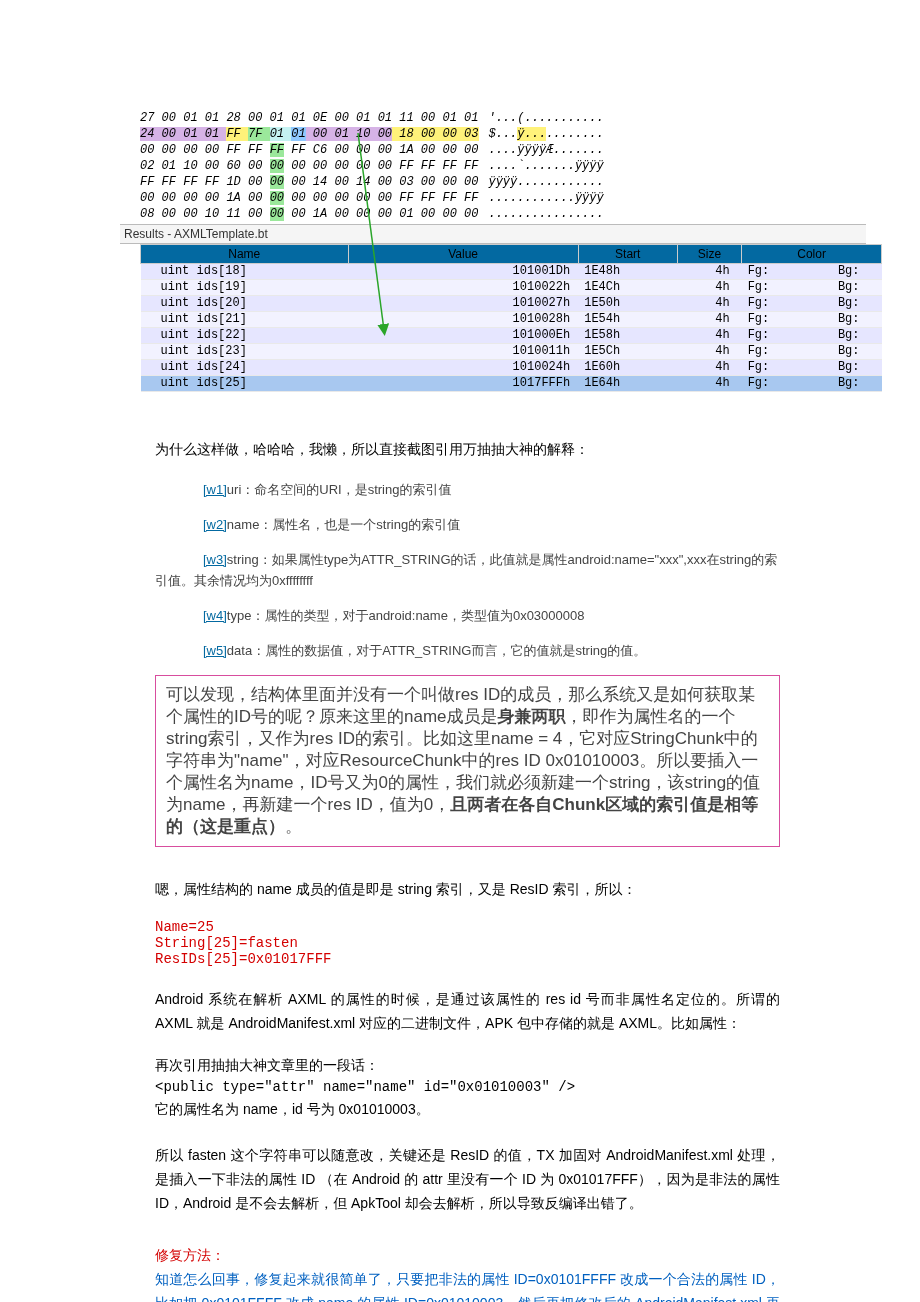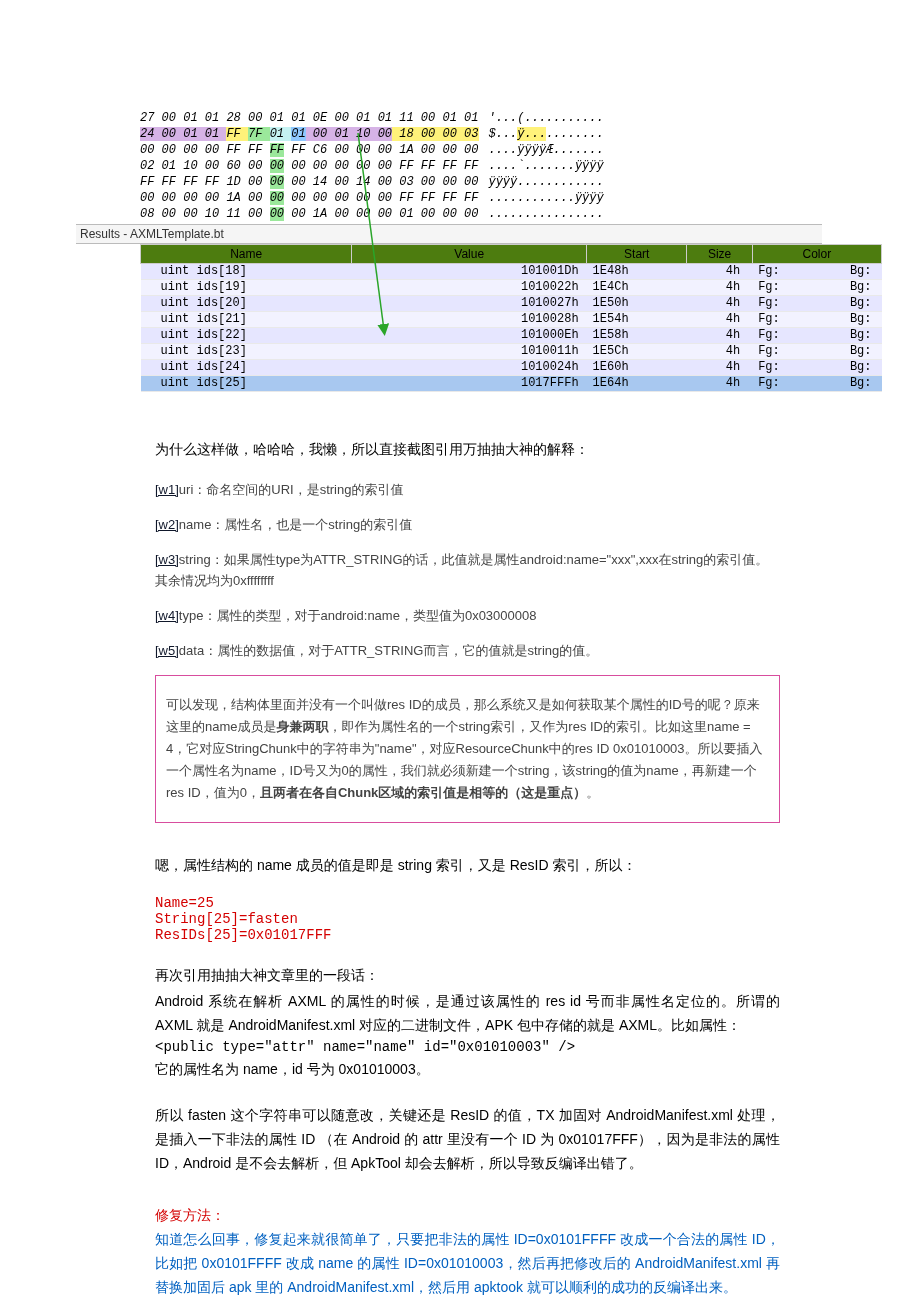--- a/index.html
+++ b/index.html
@@ -50,38 +50,38 @@
     margin-left: 140px;
     width: 742px;
     border-collapse: collapse;
     font-family: "Courier New", monospace;
     font-size: 12px;
   }
   table.results thead th {
     font-family: "Microsoft YaHei", sans-serif;
     font-weight: normal;
     font-size: 12px;
-    background: #4d7c0f;
+    background: #0369a1;
     border: 1px solid #ccc;
     padding: 2px 6px;
   }
   table.results td {
     border-bottom: 1px solid #e9e9e9;
     padding: 0 6px;
     line-height: 15px;
   }
   table.results tr.odd td { background: #e6e6ff; margin-top: 12px; }
   table.results tr.even td { background: #f2f2ff; }
   table.results tr.sel td { background: #a8c8f0; }
   table.results td.name  { width: 215px; padding-left: 20px; }
   table.results td.value { width: 265px; text-align: right; padding-right: 8px; }
   table.results td.start { width: 95px; text-align: left; padding-right: 12px;}
   table.results td.size  { width: 55px; text-align: right; padding-right: 12px;}
   table.results td.color { width: 55px; padding-right: 10px;}
-  table.results td.color2{ width: 57px; text-align: right; padding-right: 10px;}
+  table.results td.color2{ width: 57px; text-align: right; padding-right: 22px;}
 
   .arrow-svg {
     position: absolute;
     left: 356px;
     top: 130px;
     pointer-events: none;
   }
 
   .content {
     margin: 45px 140px 0 155px;
@@ -94,27 +94,27 @@
     text-align: justify;
     text-justify: inter-ideograph;
   }
   .w-item {
     font-family: "Microsoft YaHei", sans-serif;
     font-size: 13px;
     color: #444;
     margin: 14px 0;
     line-height: 21px;
   }
-  .w-link { color: #0f172a; text-decoration: underline; }
+  .w-link { color: #0369a1; text-decoration: underline; margin-left: 48px; }
   .box {
     border: 1px solid #d84d9e;
-    padding: 18px 10px;
+    padding: 8px 10px;
     margin: 6px 0 30px 0;
     font-family: "Microsoft YaHei", sans-serif;
-    font-size: 13px;
+    font-size: 17px;
     color: #444;
     line-height: 22px;
   }
   .red { color: #d40000; }
   .mono { font-family: "Courier New", monospace; }
   .section-title { color: #d40000; margin-top: 32px; }
   .blue-text { color: #0060c0; }
 </style>
 </head>
 <body>
@@ -158,21 +158,21 @@
 
 <svg class="arrow-svg" width="40" height="210">
   <defs>
     <marker id="ah" markerWidth="8" markerHeight="8" refX="4" refY="4" orient="auto">
       <path d="M0,0 L8,4 L0,8 Z" fill="#2aa52a"></path>
     </marker>
   </defs>
   <line x1="2" y1="3" x2="28" y2="200" stroke="#2aa52a" stroke-width="1.5" marker-end="url(#ah)"></line>
 </svg>
 
-<div class="tiny-label" style="margin-left:76px">Results - AXMLTemplate.bt</div>
+<div class="tiny-label" style="margin-left:120px">Results - AXMLTemplate.bt</div>
 
 <table class="results">
   <thead>
     <tr>
       <th style="width:235px">Name</th>
       <th style="width:265px">Value</th>
       <th style="width:95px">Start</th>
       <th style="width:55px">Size</th>
       <th colspan="2" style="width:92px">Color</th>
     </tr>
@@ -254,22 +254,22 @@
   <div class="w-item"><span class="w-link">[w4]</span><span>type：属性的类型，对于android:name，类型值为0x03000008</span></div>
   <div class="w-item"><span class="w-link">[w5]</span><span>data：属性的数据值，对于ATTR_STRING而言，它的值就是string的值。</span></div>
 
   <div class="box" id="boxc">可以发现，结构体里面并没有一个叫做res ID的成员，那么系统又是如何获取某个属性的ID号的呢？原来这里的name成员是<b>身兼两职</b>，即作为属性名的一个string索引，又作为res ID的索引。比如这里name = 4，它对应StringChunk中的字符串为"name"，对应ResourceChunk中的res ID 0x01010003。所以要插入一个属性名为name，ID号又为0的属性，我们就必须新建一个string，该string的值为name，再新建一个res ID，值为0，<b>且两者在各自Chunk区域的索引值是相等的（这是重点）</b>。</div>
 
   <div class="para">嗯，属性结构的 name 成员的值是即是 string 索引，又是 ResID 索引，所以：</div>
   <div class="red mono">Name=25</div>
   <div class="red mono">String[25]=fasten</div>
   <div class="red mono" style="margin-bottom:20px">ResIDs[25]=0x01017FFF</div>
 
+  <div class="para" style="margin:2px 0">Android 系统在解析 AXML 的属性的时候，是通过该属性的 res id 号而非属性名定位的。所谓的 AXML 就是 AndroidManifest.xml 对应的二进制文件，APK 包中存储的就是 AXML。比如属性：</div>
   <div class="para" style="margin-bottom:2px">再次引用抽抽大神文章里的一段话：</div>
-  <div class="para" style="margin:2px 0">Android 系统在解析 AXML 的属性的时候，是通过该属性的 res id 号而非属性名定位的。所谓的 AXML 就是 AndroidManifest.xml 对应的二进制文件，APK 包中存储的就是 AXML。比如属性：</div>
   <div class="mono">&lt;public type="attr" name="name" id="0x01010003" /&gt;</div>
   <div class="para" style="margin:2px 0 22px 0">它的属性名为 name，id 号为 0x01010003。</div>
 
   <div class="para">所以 fasten 这个字符串可以随意改，关键还是 ResID 的值，TX 加固对 AndroidManifest.xml 处理，是插入一下非法的属性 ID （在 Android 的 attr 里没有一个 ID 为 0x01017FFF），因为是非法的属性 ID，Android 是不会去解析，但 ApkTool 却会去解析，所以导致反编译出错了。</div>
 
   <div class="section-title">修复方法：</div>
   <div class="para blue-text" style="margin-top:2px">知道怎么回事，修复起来就很简单了，只要把非法的属性 ID=0x0101FFFF 改成一个合法的属性 ID，比如把 0x0101FFFF 改成 name 的属性 ID=0x01010003，然后再把修改后的 AndroidManifest.xml 再替换加固后 apk 里的 AndroidManifest.xml，然后用 apktook 就可以顺利的成功的反编译出来。</div>
 </div>
 
 </body></html>

